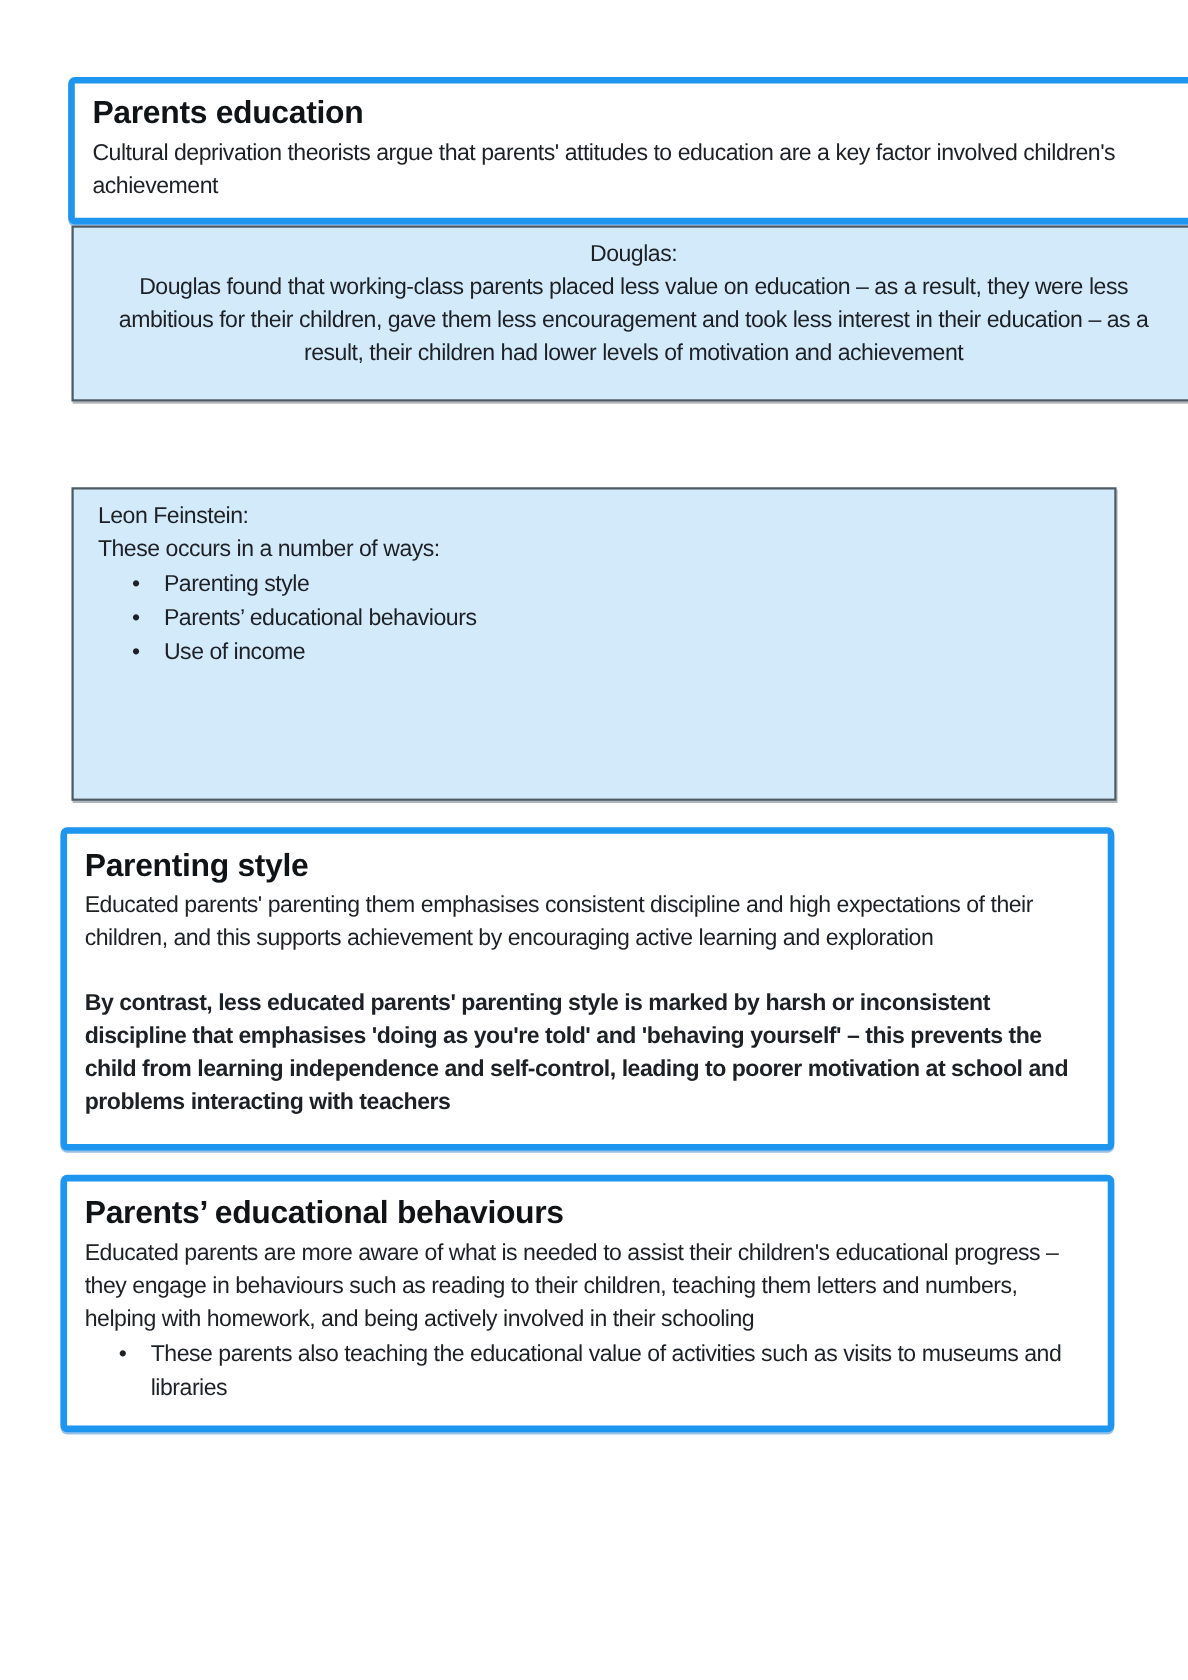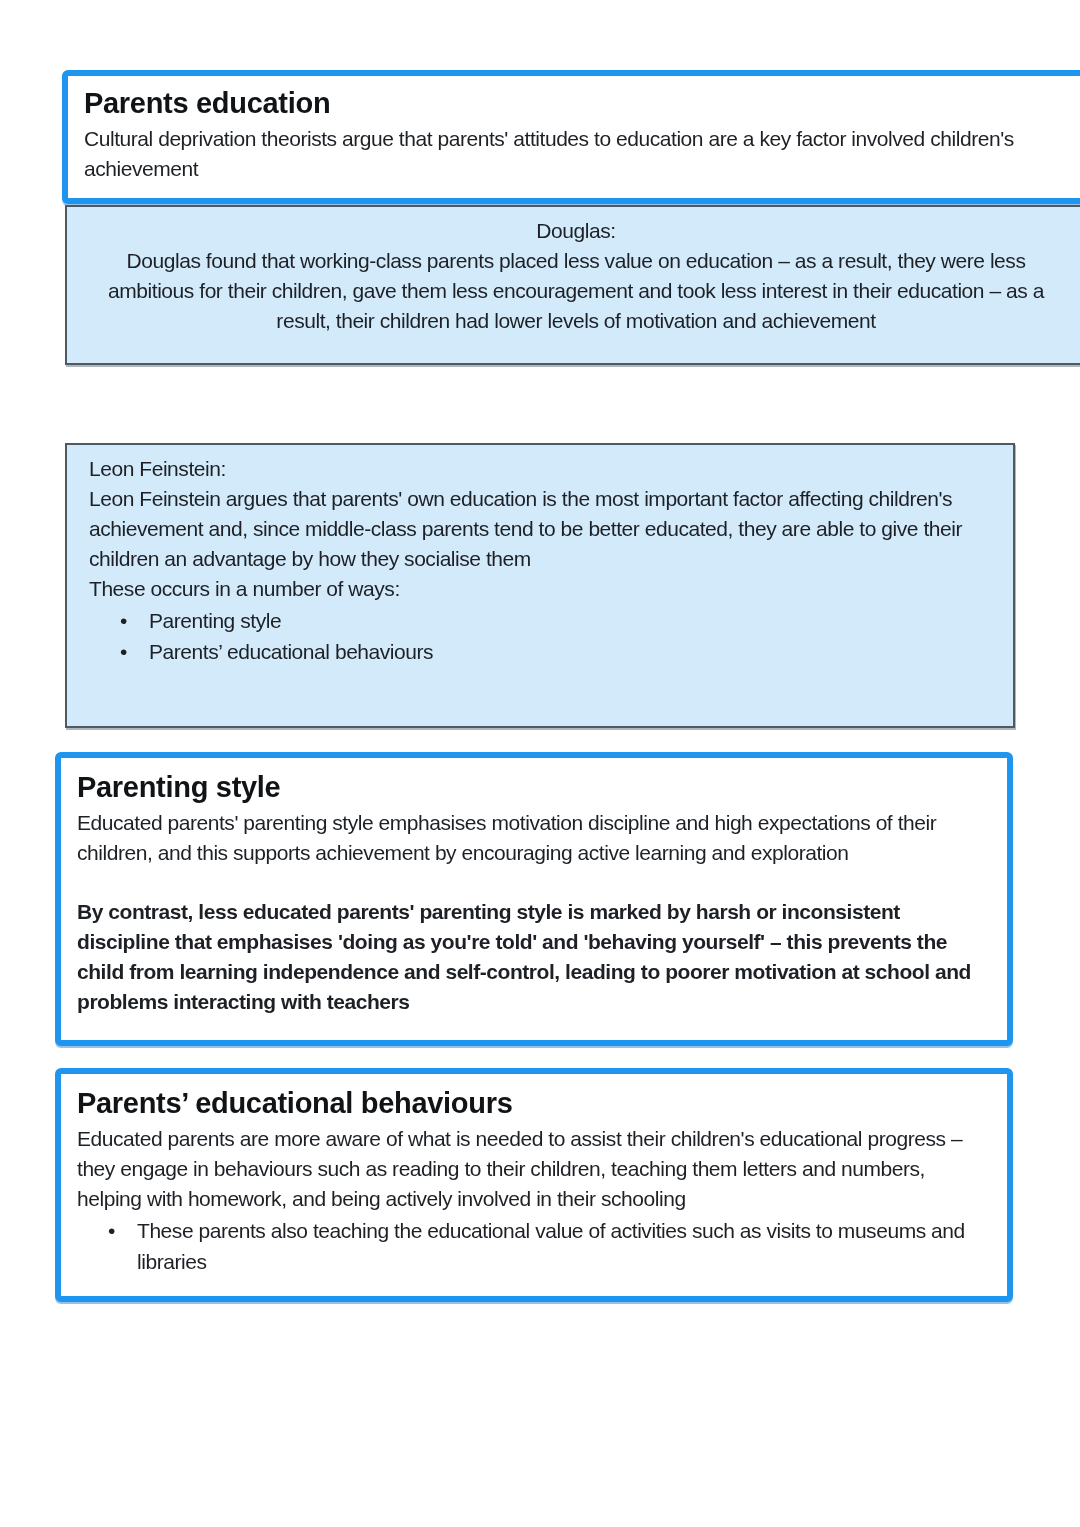--- a/index.html
+++ b/index.html
@@ -87,31 +87,31 @@
     <p>Cultural deprivation theorists argue that parents' attitudes to education are a key factor involved children's achievement</p>
   </section>
 
   <section class="box filled" id="sec1">
     <p>Douglas:</p>
     <p>Douglas found that working-class parents placed less value on education – as a result, they were less ambitious for their children, gave them less encouragement and took less interest in their education – as a result, their children had lower levels of motivation and achievement</p>
   </section>
 
   <section class="box filled" id="sec2">
     <p>Leon Feinstein:</p>
-    <p>Leon Feinstein argues that parents' own education is the most important factor affecting children's achievement and, since middle-class parents tend to be better educated, they are able to give their children an advantage by how they socialise them</p>
     <p>These occurs in a number of ways:</p>
     <ul class="bullets">
       <li>Parenting style</li>
       <li>Parents’ educational behaviours</li>
+      <li>Use of income</li>
     </ul>
   </section>
 
   <section class="box outline" id="sec3">
     <h2 class="title">Parenting style</h2>
-    <p>Educated parents' parenting style emphasises motivation discipline and high expectations of their children, and this supports achievement by encouraging active learning and exploration</p>
+    <p>Educated parents' parenting them emphasises consistent discipline and high expectations of their children, and this supports achievement by encouraging active learning and exploration</p>
     <p class="para-gap">By contrast, less educated parents' parenting style is marked by harsh or inconsistent discipline that emphasises 'doing as you're told' and 'behaving yourself' – this prevents the child from learning independence and self-control, leading to poorer motivation at school and problems interacting with teachers</p>
   </section>
 
   <section class="box outline" id="sec4">
     <h2 class="title">Parents’ educational behaviours</h2>
     <p>Educated parents are more aware of what is needed to assist their children's educational progress – they engage in behaviours such as reading to their children, teaching them letters and numbers, helping with homework, and being actively involved in their schooling</p>
     <ul class="bullets">
       <li>These parents also teaching the educational value of activities such as visits to museums and libraries</li>
     </ul>
   </section>

